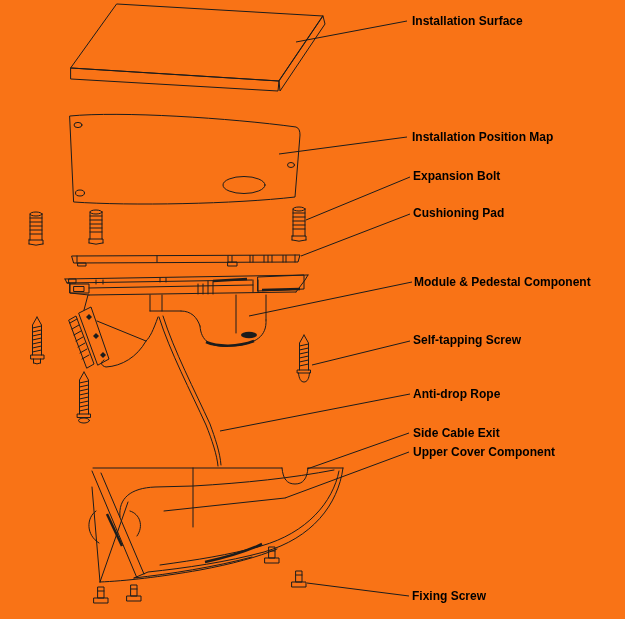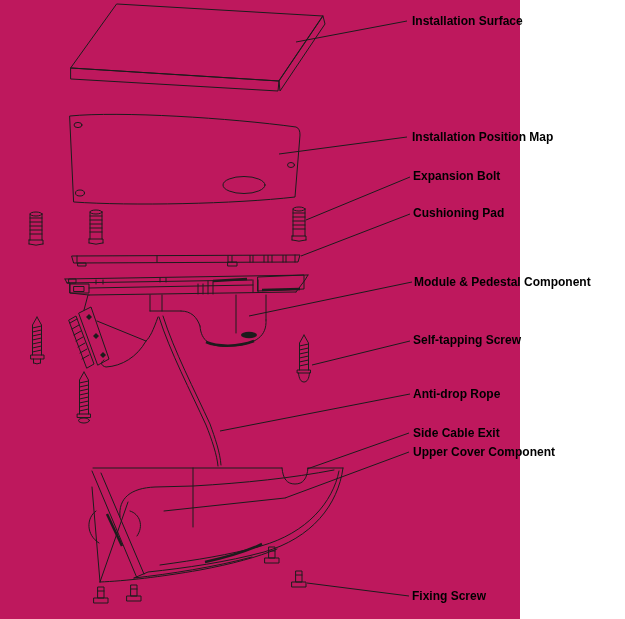--- a/index.html
+++ b/index.html
@@ -1,17 +1,17 @@
 <!DOCTYPE html>
 <html><head>
 <meta charset="utf-8">
 <style>
   html,body{margin:0;padding:0;background:#ffffff;}
   body{width:625px;height:619px;overflow:hidden;font-family:"Liberation Sans",sans-serif;}
-  #stage{position:relative;width:520px;height:619px;background:#be185d;}
+  #stage{position:relative;width:625px;height:619px;background:#f97316;}
   svg{display:block;}
   .ln{fill:none;stroke:#1c1c1c;stroke-width:1;stroke-linecap:round;stroke-linejoin:round;}
   .ln2{fill:none;stroke:#1c1c1c;stroke-width:2.5;stroke-linecap:butt;}
   .filldark{fill:#1c1c1c;stroke:none;}
   .leader{fill:none;stroke:#1c1c1c;stroke-width:1;}
   .lbl{font-family:"Liberation Sans",sans-serif;font-size:12px;font-weight:bold;fill:#000;}
 </style>
 </head>
 <body>
 

